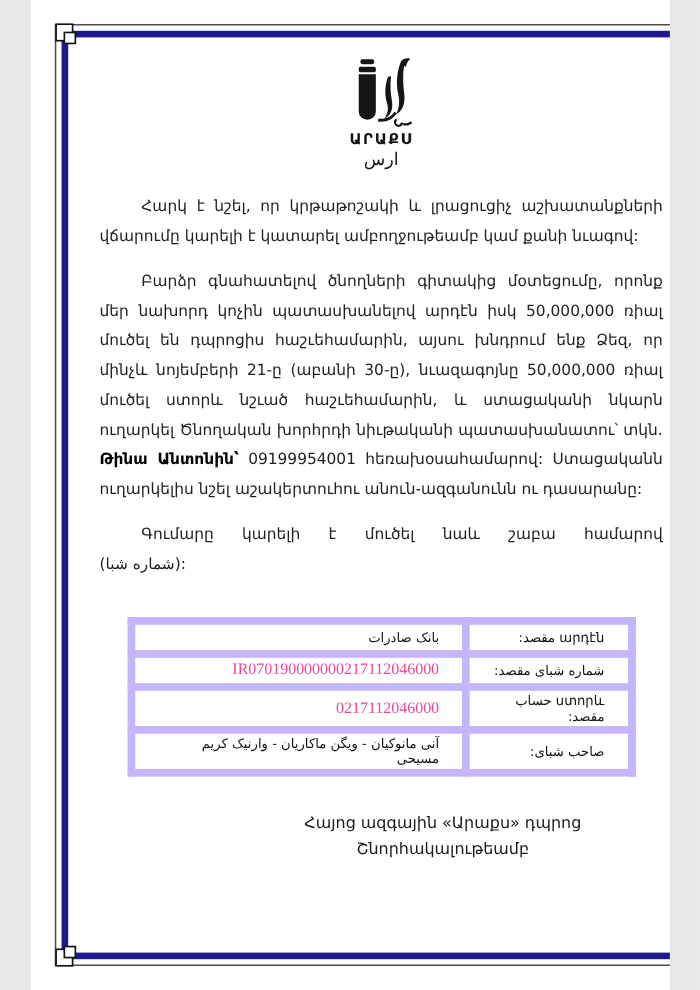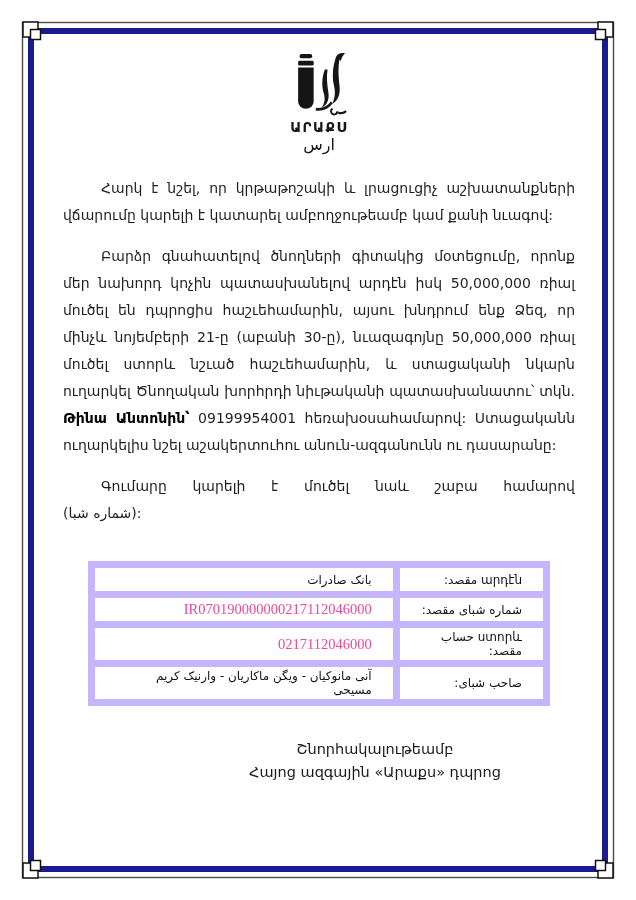--- a/index.html
+++ b/index.html
@@ -1,18 +1,18 @@
 <!DOCTYPE html>
 <html><head>
 <meta charset="utf-8">
 <style>
   html, body { margin: 0; padding: 0; background: #e8e8e8; }
   .page {
     position: relative;
-    width: 636px;
+    width: 581px;
     height: 900px;
     margin: 0 auto;
     background: #ffffff;
     font-family: "DejaVu Sans", sans-serif;
     color: #1f1f1f;
     overflow: hidden;
   }
   .frame {
     position: absolute;
     inset: 0;
@@ -159,18 +159,18 @@
           <td class="lbl" dir="rtl">ստորև حساب مقصد:</td>
         </tr>
         <tr>
           <td class="val fa" dir="rtl">آنی مانوکیان - ویگن ماکاریان - وارنیک کریم مسیحی</td>
           <td class="lbl" dir="rtl">صاحب شبای:</td>
         </tr>
       </tbody>
     </table>
 
     <div class="signature">
+      <div>Հայոց ազգային «Արաքս» դպրոց</div>
       <div>Շնորհակալութեամբ</div>
-      <div>Հայոց ազգային «Արաքս» դպրոց</div>
     </div>
 
   </div>
 </div>
 
 </body></html>

